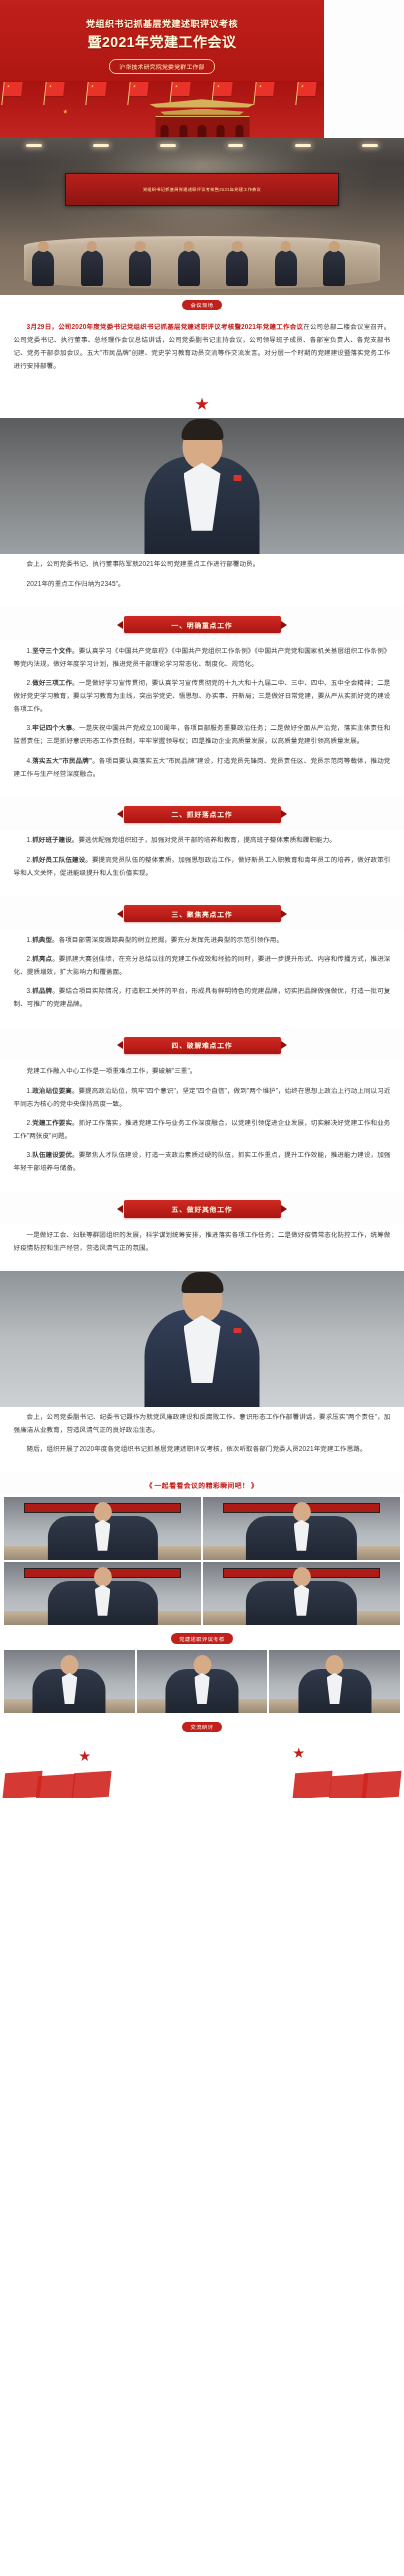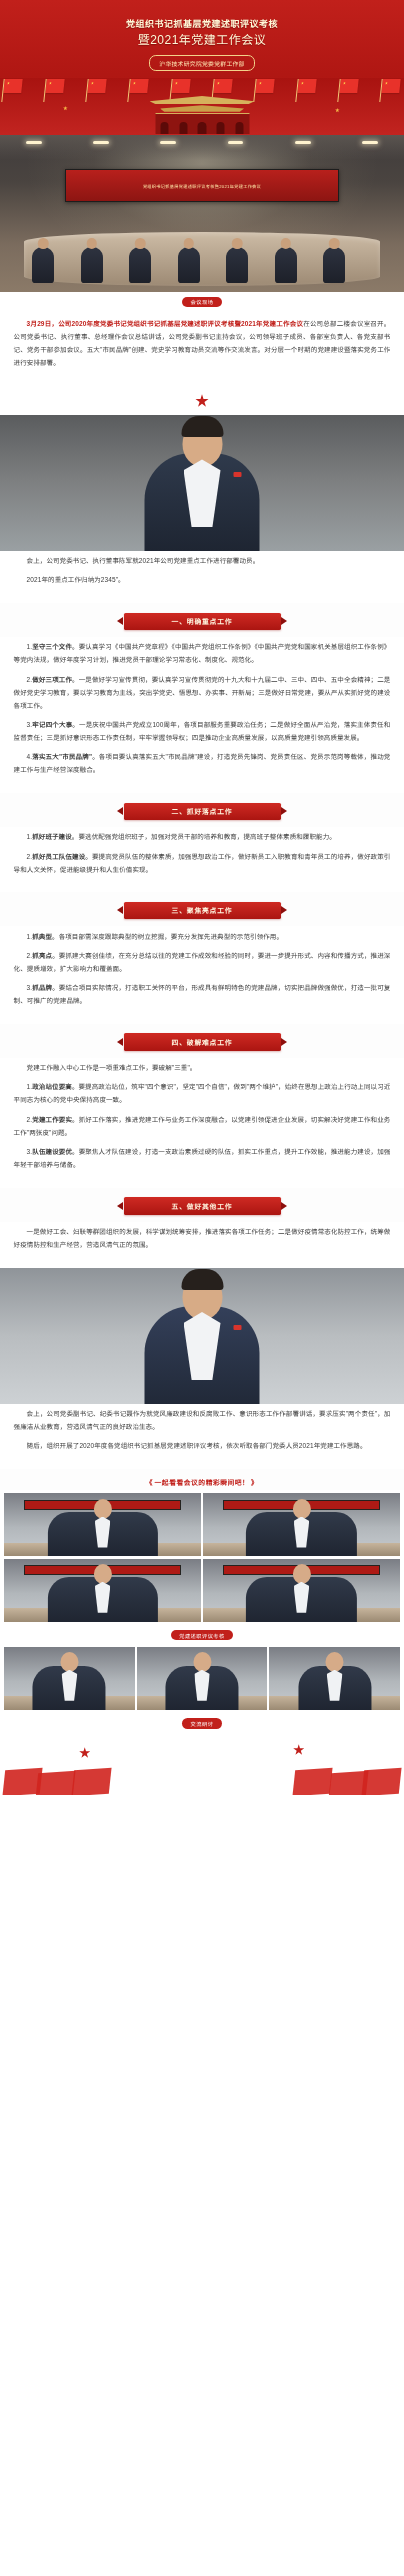--- a/index.html
+++ b/index.html
@@ -11,42 +11,42 @@
   }
   body {
     width: 404px;
     margin: 0 auto;
     background: #fdfdfd;
   }
 
   
   .header-banner {
     position: relative;
-    width: 404px;
+    width: 324px;
     background: linear-gradient(180deg, #c1201b 0%, #b01713 55%, #a81310 100%);
     padding: 13.6px 0 0 0;
     overflow: hidden;
   }
   .header-title-wrap {
     text-align: center;
     padding: 3.1px 21px 7.3px 21px;
     position: relative;
     z-index: 4;
   }
   .header-title-1 {
     font-size: 9px;
     font-weight: bold;
     color: #fff8d8;
     letter-spacing: 0.5px;
     line-height: 1.6;
     text-shadow: 0 0.5px 1px rgba(90,0,0,.5);
   }
   .header-title-2 {
-    font-size: 12px;
-    font-weight: normal;
+    font-size: 14px;
+    font-weight: bold;
     color: #fff8d8;
     letter-spacing: 0.5px;
     line-height: 1.6;
     text-shadow: 0 0.5px 1px rgba(90,0,0,.5);
   }
   .header-sub {
     display: inline-block;
     margin-top: 5.2px;
     padding: 2.1px 9.4px;
     border: 0.5px solid #f3d28a;

